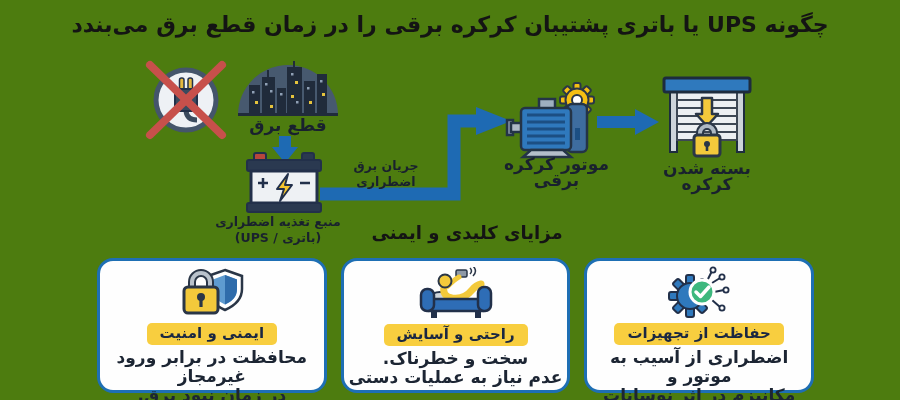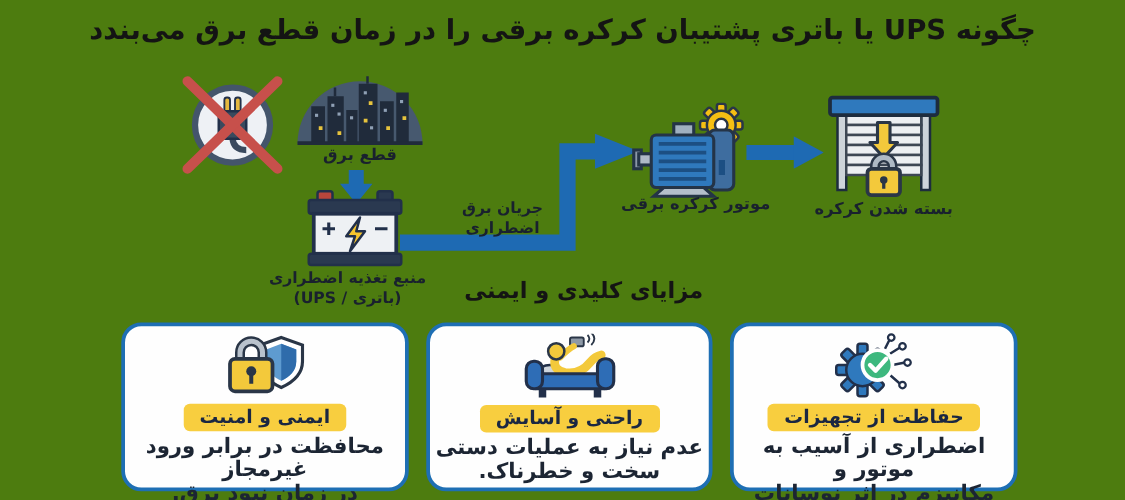--- a/index.html
+++ b/index.html
@@ -1,21 +1,21 @@
 <!DOCTYPE html>
 <html lang="fa"><head>
 <meta charset="utf-8">
 <style>
   html,body{margin:0;padding:0;background:#ffffff;}
   .stage{position:relative;width:900px;height:400px;background:#4d7c0f;overflow:hidden;
          font-family:"DejaVu Sans",sans-serif;}
   .abs{position:absolute;}
   .page-title{top:12px;left:0;width:100%;text-align:center;direction:rtl;
               font-size:22px;font-weight:bold;color:#141414;letter-spacing:0;}
-  .flow-label{font-size:13px;font-weight:bold;color:#19212e;direction:rtl;text-align:center;line-height:16px;}
+  .flow-label{font-size:17px;font-weight:bold;color:#19212e;direction:rtl;text-align:center;line-height:16px;}
   .small-label{font-size:12.5px;}
   .section-title{top:222px;left:0;width:934px;text-align:center;direction:rtl;
                  font-size:18px;font-weight:bold;color:#141414;}
   .cards-row{top:258px;left:97px;width:717px;height:135px;display:flex;gap:14px;}
   .card{flex:1;box-sizing:border-box;border:3px solid #1e6fb4;border-radius:16px;background:#fefefe;
         display:flex;flex-direction:column;align-items:center;padding-top:5px;}
   .card-icon{height:57px;display:flex;align-items:center;justify-content:center;}
   .card-title{background:#f8ce3f;color:#1a2742;font-weight:bold;font-size:15px;
               padding:1px 13px 3px;border-radius:5px;direction:rtl;white-space:nowrap;margin-top:1px;}
   .card-body{margin-top:3px;font-size:17px;font-weight:bold;color:#1c2533;
@@ -91,21 +91,21 @@
   <div class="abs flow-label small-label" style="left:203px;top:214px;width:150px">
     <span style="display:block">منبع تغذیه اضطراری</span>
     <span style="display:block" dir="ltr">(UPS / باتری)</span>
   </div>
 
   <svg class="abs" style="left:320px;top:106px" width="192" height="96" viewBox="0 0 192 96">
     <polyline points="0,88 134,88 134,15 158,15" fill="none" stroke="#1e6ab3" stroke-width="13"></polyline>
     <polygon points="156,1 156,29 191,15" fill="#1e6ab3"></polygon>
   </svg>
 
-  <div class="abs flow-label small-label" style="left:338px;top:158px;width:128px">جریان برق اضطراری</div>
+  <div class="abs flow-label small-label" style="left:322px;top:158px;width:128px">جریان برق اضطراری</div>
 
   <svg class="abs" style="left:505px;top:82px" width="96" height="78" viewBox="0 0 96 78">
     <g stroke="#2a3647" stroke-width="2" fill="#f5bf13">
       <rect x="68.5" y="1" width="7" height="34" rx="2"></rect>
       <rect x="55" y="14.5" width="34" height="7" rx="2"></rect>
       <rect x="68.5" y="1" width="7" height="34" rx="2" transform="rotate(45 72 18)"></rect>
       <rect x="55" y="14.5" width="34" height="7" rx="2" transform="rotate(45 72 18)"></rect>
       <circle cx="72" cy="18" r="11.5"></circle>
       <circle cx="72" cy="18" r="5" fill="#ffffff"></circle>
     </g>
@@ -187,22 +187,22 @@
             <rect x="8" y="32" width="60" height="12" rx="3"></rect>
             <rect x="3" y="22" width="13" height="22" rx="6"></rect>
             <rect x="60" y="20" width="13" height="24" rx="6"></rect>
           </g>
           <rect x="13" y="44" width="6" height="7" fill="#22304a"></rect>
           <rect x="57" y="44" width="6" height="7" fill="#22304a"></rect>
         </svg>
       </div>
       <div class="card-title">راحتی و آسایش</div>
       <div class="card-body">
+        <span style="display:block">سخت و خطرناک.</span>
         <span style="display:block">عدم نیاز به عملیات دستی</span>
-        <span style="display:block">سخت و خطرناک.</span>
       </div>
     </div>
 
     <div class="card">
       <div class="card-icon">
         <svg width="62" height="56" viewBox="0 0 62 56">
           <g fill="#2f79bd" stroke="#22304a" stroke-width="2">
             <rect x="18" y="9" width="8" height="42" rx="2"></rect>
             <rect x="1" y="26" width="42" height="8" rx="2"></rect>
             <rect x="18" y="9" width="8" height="42" rx="2" transform="rotate(45 22 30)"></rect>

